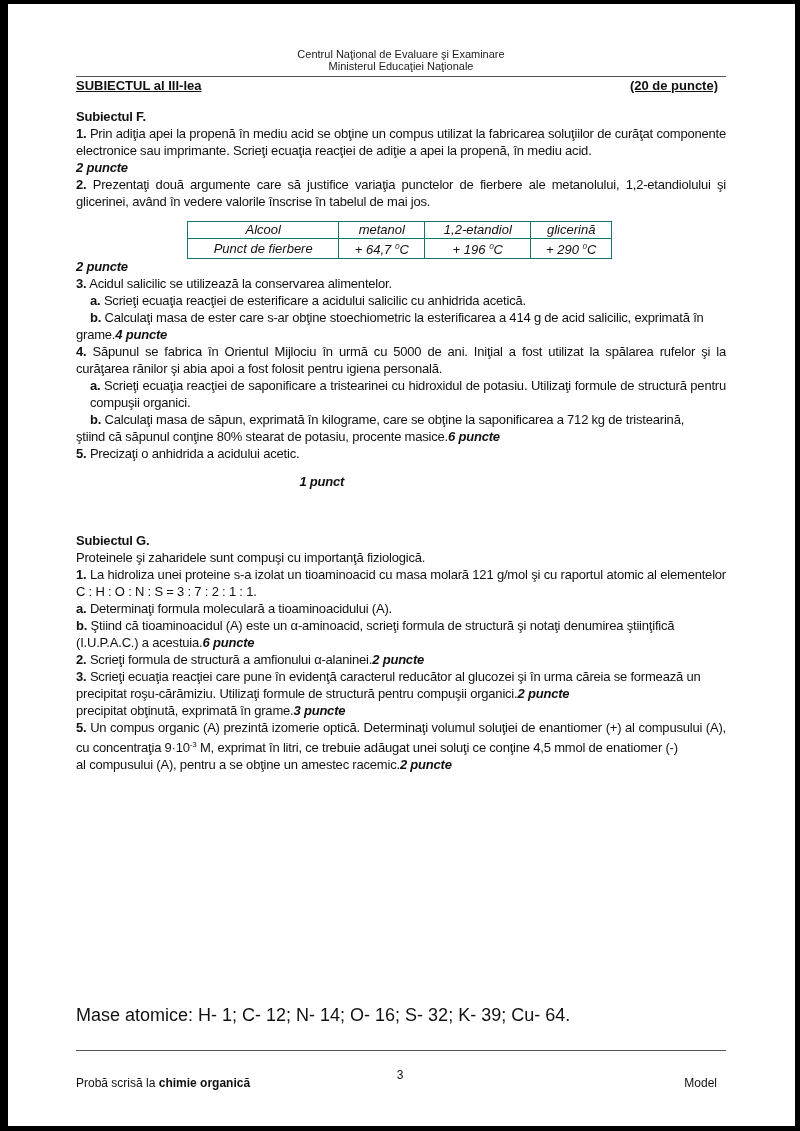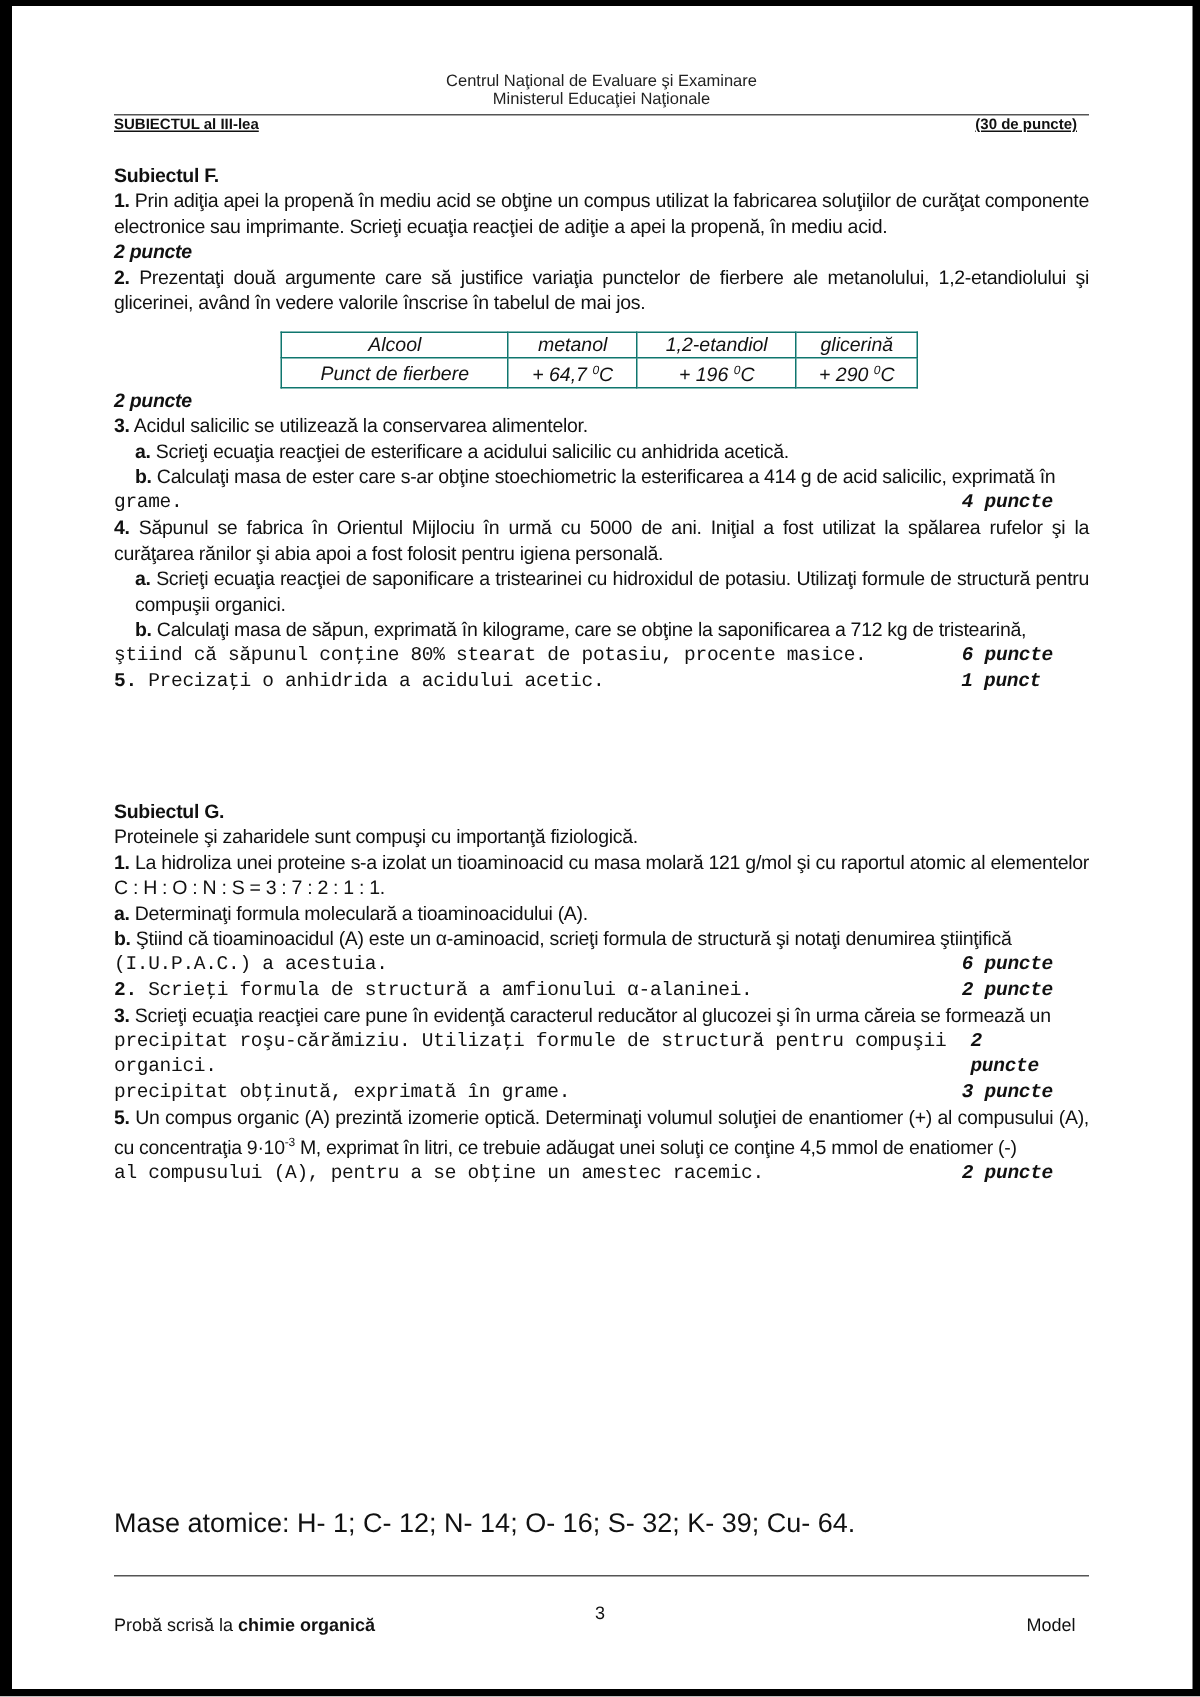--- a/index.html
+++ b/index.html
@@ -3,28 +3,28 @@
 <meta charset="utf-8">
 <style>
   html, body { margin:0; padding:0; background:#fff; }
   body { width:800px; height:1131px; position:relative; overflow:hidden;
          font-family:"Liberation Sans", sans-serif; color:#111; }
   .frame { position:absolute; left:0; top:0; width:800px; height:1131px; box-sizing:border-box;
            border-left:8px solid #000; border-top:4px solid #000; border-right:5px solid #000; border-bottom:5px solid #000; }
   .page { position:absolute; left:76px; top:48px; width:650px; }
   .hdr { text-align:center; font-size:11px; line-height:12px; color:#222; }
   .rule-top { position:absolute; left:76px; top:76px; width:650px; border-top:1.5px solid #555; }
-  .subj-title { position:absolute; left:76px; top:78px; width:642px; font-weight:bold; font-size:10px;
+  .subj-title { position:absolute; left:76px; top:78px; width:642px; font-weight:bold; font-size:13px;
                 display:flex; justify-content:space-between; text-decoration:underline; }
   .txt { position:absolute; left:76px; width:650px; font-size:13px; line-height:17px; letter-spacing:-0.2px; }
   .txt p { margin:0; text-align:justify; }
   .h { font-weight:bold; font-size:13px; }
   .pts { font-weight:bold; font-style:italic; }
   .right { text-align:right; padding-right:24px; }
-  .row { display:flex; justify-content:space-between; padding-right:24px;font-family:Liberation Mono, monospace; }
+  .row { display:flex; padding-right:24px; }
   .ind { padding-left:14px; }
   table.bp { position:absolute; left:187px; top:221px; width:425px; border-collapse:collapse;
              font-size:13px; font-style:italic; }
   table.bp td { border:1px solid #0f766e; text-align:center; height:16px; padding:0 2px; line-height:16px; }
   sup { font-size:8px; }
   .mase { position:absolute; left:76px; top:1005px; font-size:18px; }
   .rule-bot { position:absolute; left:76px; top:1050px; width:650px; border-top:1.5px solid #555; }
   .foot { position:absolute; left:76px; top:1052px; width:641px; font-size:12px; display:flex; justify-content:space-between;margin-top:24px; }
   .pgnum { position:absolute; left:0; top:1068px; width:800px; text-align:center; font-size:12px; }
 </style>
@@ -33,21 +33,21 @@
 
 <div class="frame"></div>
 
 <div class="page">
   <div class="hdr">Centrul Naţional de Evaluare şi Examinare</div>
   <div class="hdr">Ministerul Educaţiei Naţionale</div>
 </div>
 <div class="rule-top"></div>
 <div class="subj-title">
   <span>SUBIECTUL al III-lea</span>
-  <span>(30 de puncte)</span>
+  <span>(20 de puncte)</span>
 </div>
 
 <div class="txt" style="top:108px;">
   <p class="h">Subiectul F.</p>
   <p><b>1.</b> <span>Prin adiţia apei la propenă în mediu acid se obţine un compus utilizat la fabricarea soluţiilor de curăţat componente electronice sau imprimante. Scrieţi ecuaţia reacţiei de adiţie a apei la propenă, în mediu acid.</span></p>
   <p class="right pts">2 puncte</p>
   <p><b>2.</b> <span>Prezentaţi două argumente care să justifice variaţia punctelor de fierbere ale metanolului, 1,2-etandiolului şi glicerinei, având în vedere valorile înscrise în tabelul de mai jos.</span></p>
 </div>
 
 <table class="bp">
@@ -78,21 +78,21 @@
     </div>
   <p><b>4.</b> <span>Săpunul se fabrica în Orientul Mijlociu în urmă cu 5000 de ani. Iniţial a fost utilizat la spălarea rufelor şi la curăţarea rănilor şi abia apoi a fost folosit pentru igiena personală.</span></p>
   <p class="ind"><b>a.</b> <span>Scrieţi ecuaţia reacţiei de saponificare a tristearinei cu hidroxidul de potasiu. Utilizaţi formule de structură pentru compuşii organici.</span></p>
   <p class="ind"><b>b.</b> <span>Calculaţi masa de săpun, exprimată în kilograme, care se obţine la saponificarea a 712 kg de tristearină,</span></p>
   <div class="row">
       <span>ştiind că săpunul conţine 80% stearat de potasiu, procente masice.</span>
       <span class="pts">6 puncte</span>
     </div>
   <div class="row">
       <span><b>5.</b> <span>Precizaţi o anhidrida a acidului acetic.</span></span>
-      <span class="pts" style="padding-right:8px;">1 punct</span>
+      <span class="pts" style="padding-right:8px;margin-top:28px;">1 punct</span>
     </div>
 </div>
 
 <div class="txt" style="top:532px;">
   <p class="h">Subiectul G.</p>
   <p>Proteinele şi zaharidele sunt compuşi cu importanţă fiziologică.</p>
   <p><b>1.</b> <span>La hidroliza unei proteine s-a izolat un tioaminoacid cu masa molară 121 g/mol şi cu raportul atomic al elementelor C : H : O : N : S = 3 : 7 : 2 : 1 : 1.</span></p>
   <p><b>a.</b> <span>Determinaţi formula moleculară a tioaminoacidului (A).</span></p>
   <p><b>b.</b> <span>Ştiind că tioaminoacidul (A) este un α-aminoacid, scrieţi formula de structură şi notaţi denumirea ştiinţifică</span></p>
   <div class="row">

